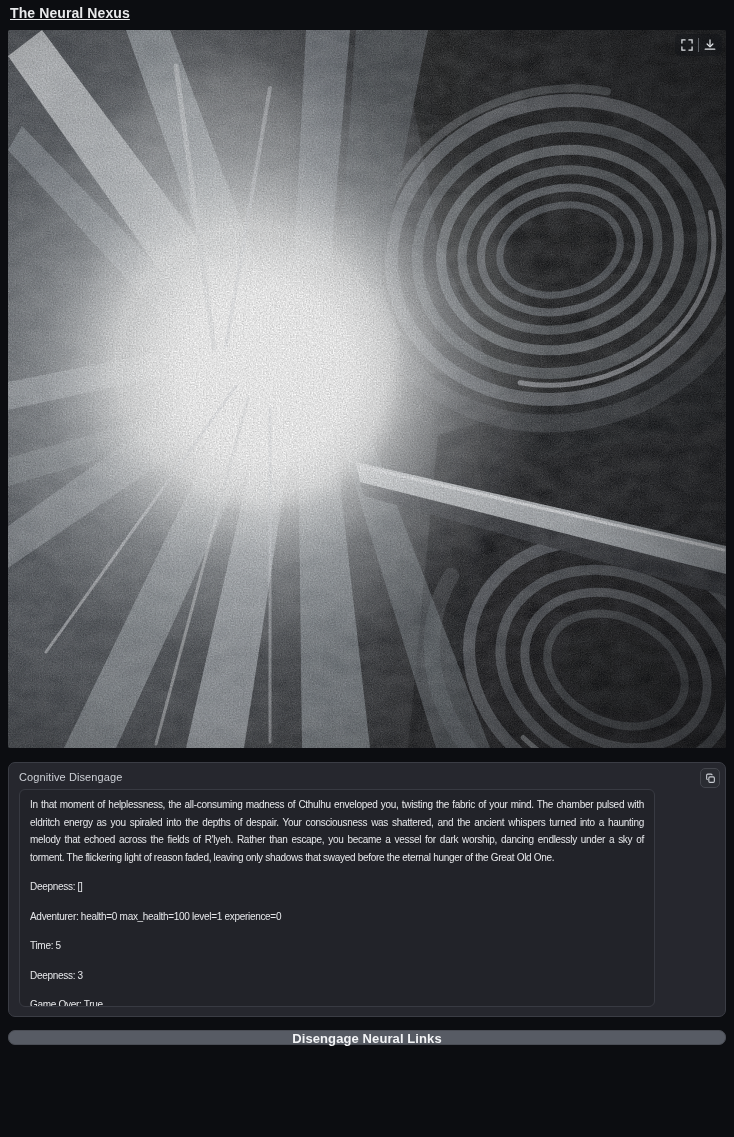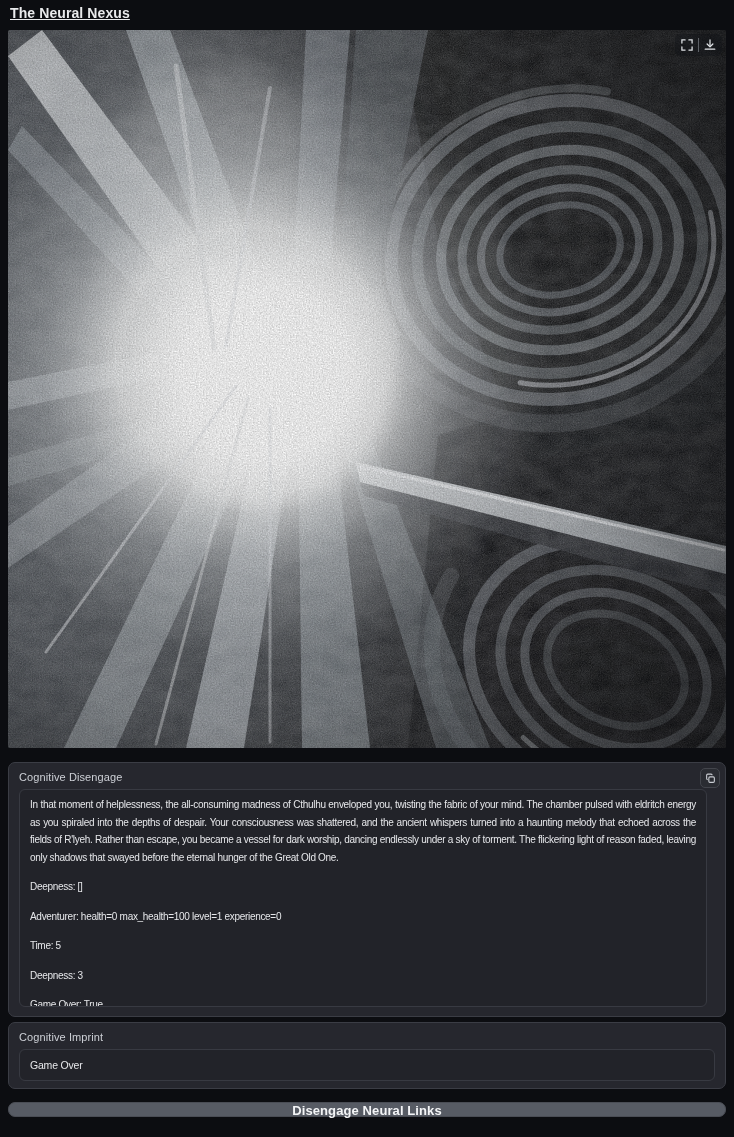--- a/index.html
+++ b/index.html
@@ -56,21 +56,21 @@
   }
   .copy-btn {
     position: absolute; top: 5px; right: 5px;
     width: 20px; height: 20px;
     background: #2a2c32; border: 1px solid #43454c; border-radius: 5px;
     display: flex; align-items: center; justify-content: center;
     color: #c9ccd2; cursor: pointer; padding: 0;
   }
 
   .textarea {
-    width: 688px; height: 218px;
+    width: 636px; height: 218px;
     background: #222329; border: 1px solid #383a42; border-radius: 6px;
     padding: 6px 10px; overflow: hidden;
     font-size: 10px; letter-spacing: -0.3px; line-height: 17.5px;
     color: #e6e7ea; cursor: text;
   }
   .textarea .story { text-align: justify; }
   .textarea .stat-line { margin-top: 12px; white-space: pre; }
 
   .text-input {
     width: 696px; height: 32px;
@@ -236,20 +236,16 @@
     <div class="textarea">
       <div class="story">In that moment of helplessness, the all-consuming madness of Cthulhu enveloped you, twisting the fabric of your mind. The chamber pulsed with eldritch energy as you spiraled into the depths of despair. Your consciousness was shattered, and the ancient whispers turned into a haunting melody that echoed across the fields of R'lyeh. Rather than escape, you became a vessel for dark worship, dancing endlessly under a sky of torment. The flickering light of reason faded, leaving only shadows that swayed before the eternal hunger of the Great Old One.</div>
       <div class="stat-line">Deepness: []</div>
       <div class="stat-line">Adventurer: health=0 max_health=100 level=1 experience=0</div>
       <div class="stat-line">Time: 5</div>
       <div class="stat-line">Deepness: 3</div>
       <div class="stat-line">Game Over: True</div>
     </div>
   </div>
 
-  <div class="panel imprint">
-    <label class="field-label">Cognitive Imprint</label>
-    <input class="text-input" type="text" value="Game Over" style="">
-  </div>
 
   <button class="primary-btn">Disengage Neural Links</button>
 
 </div>
 
 </body></html>

